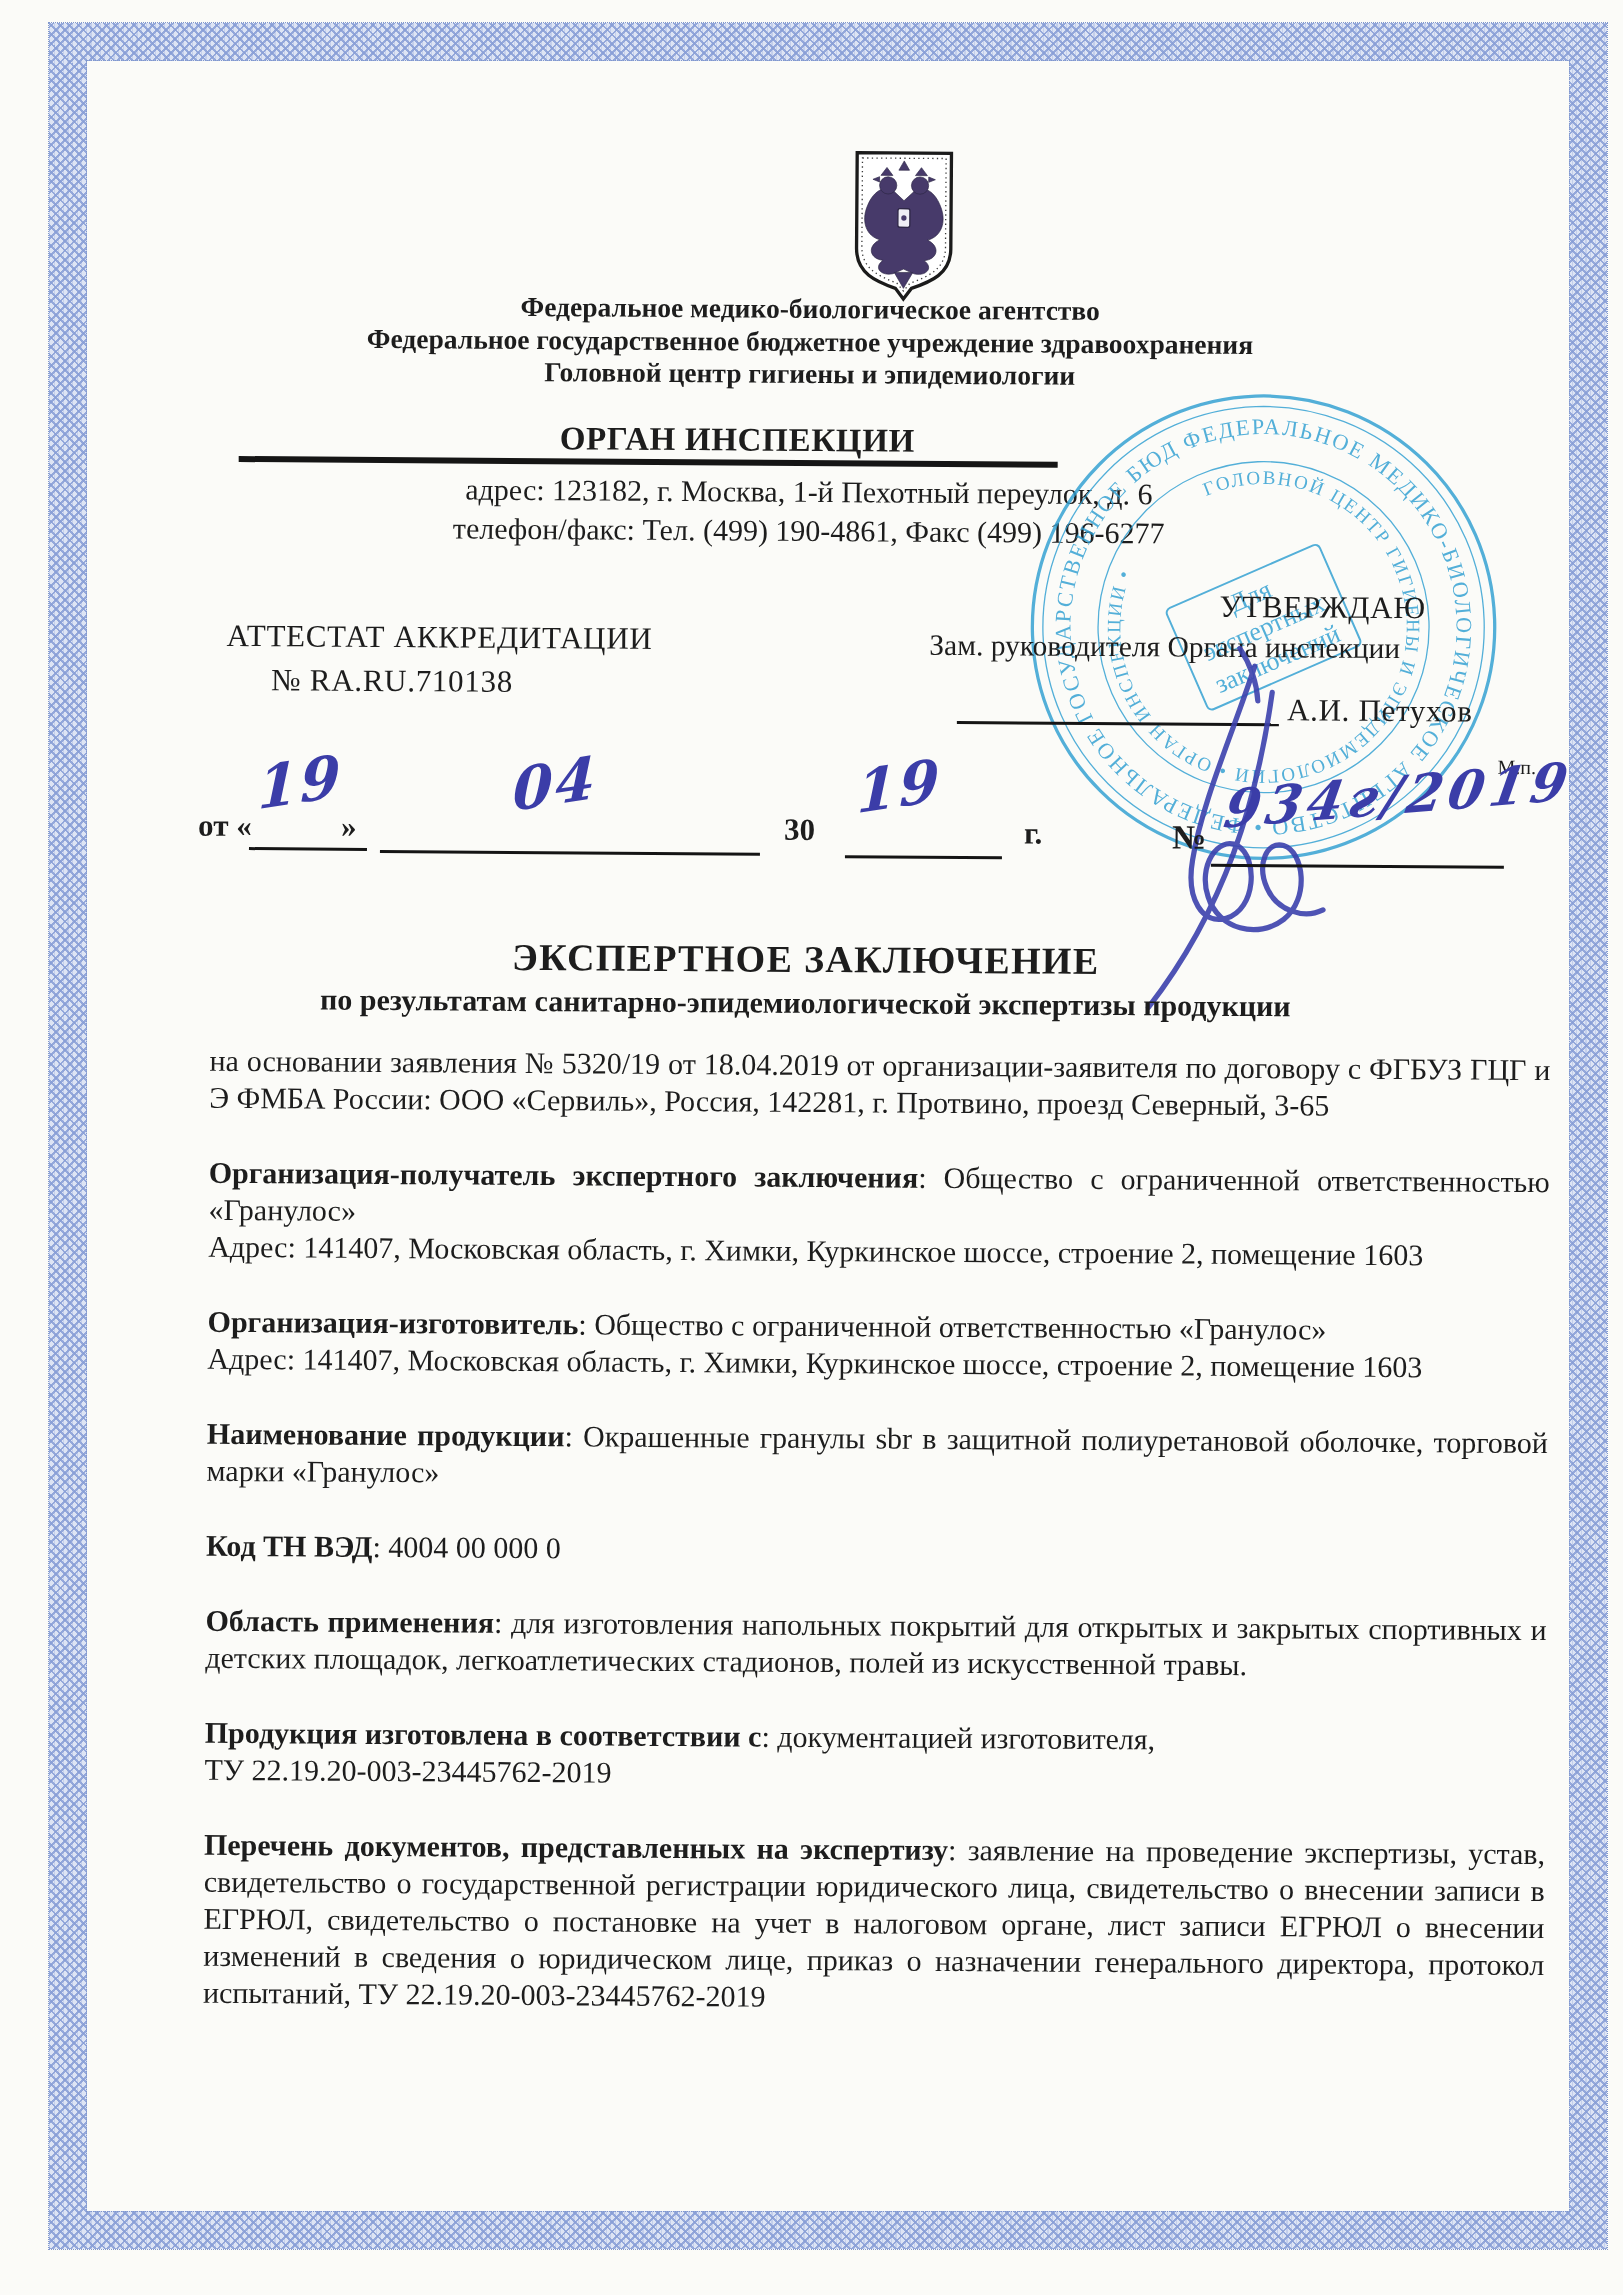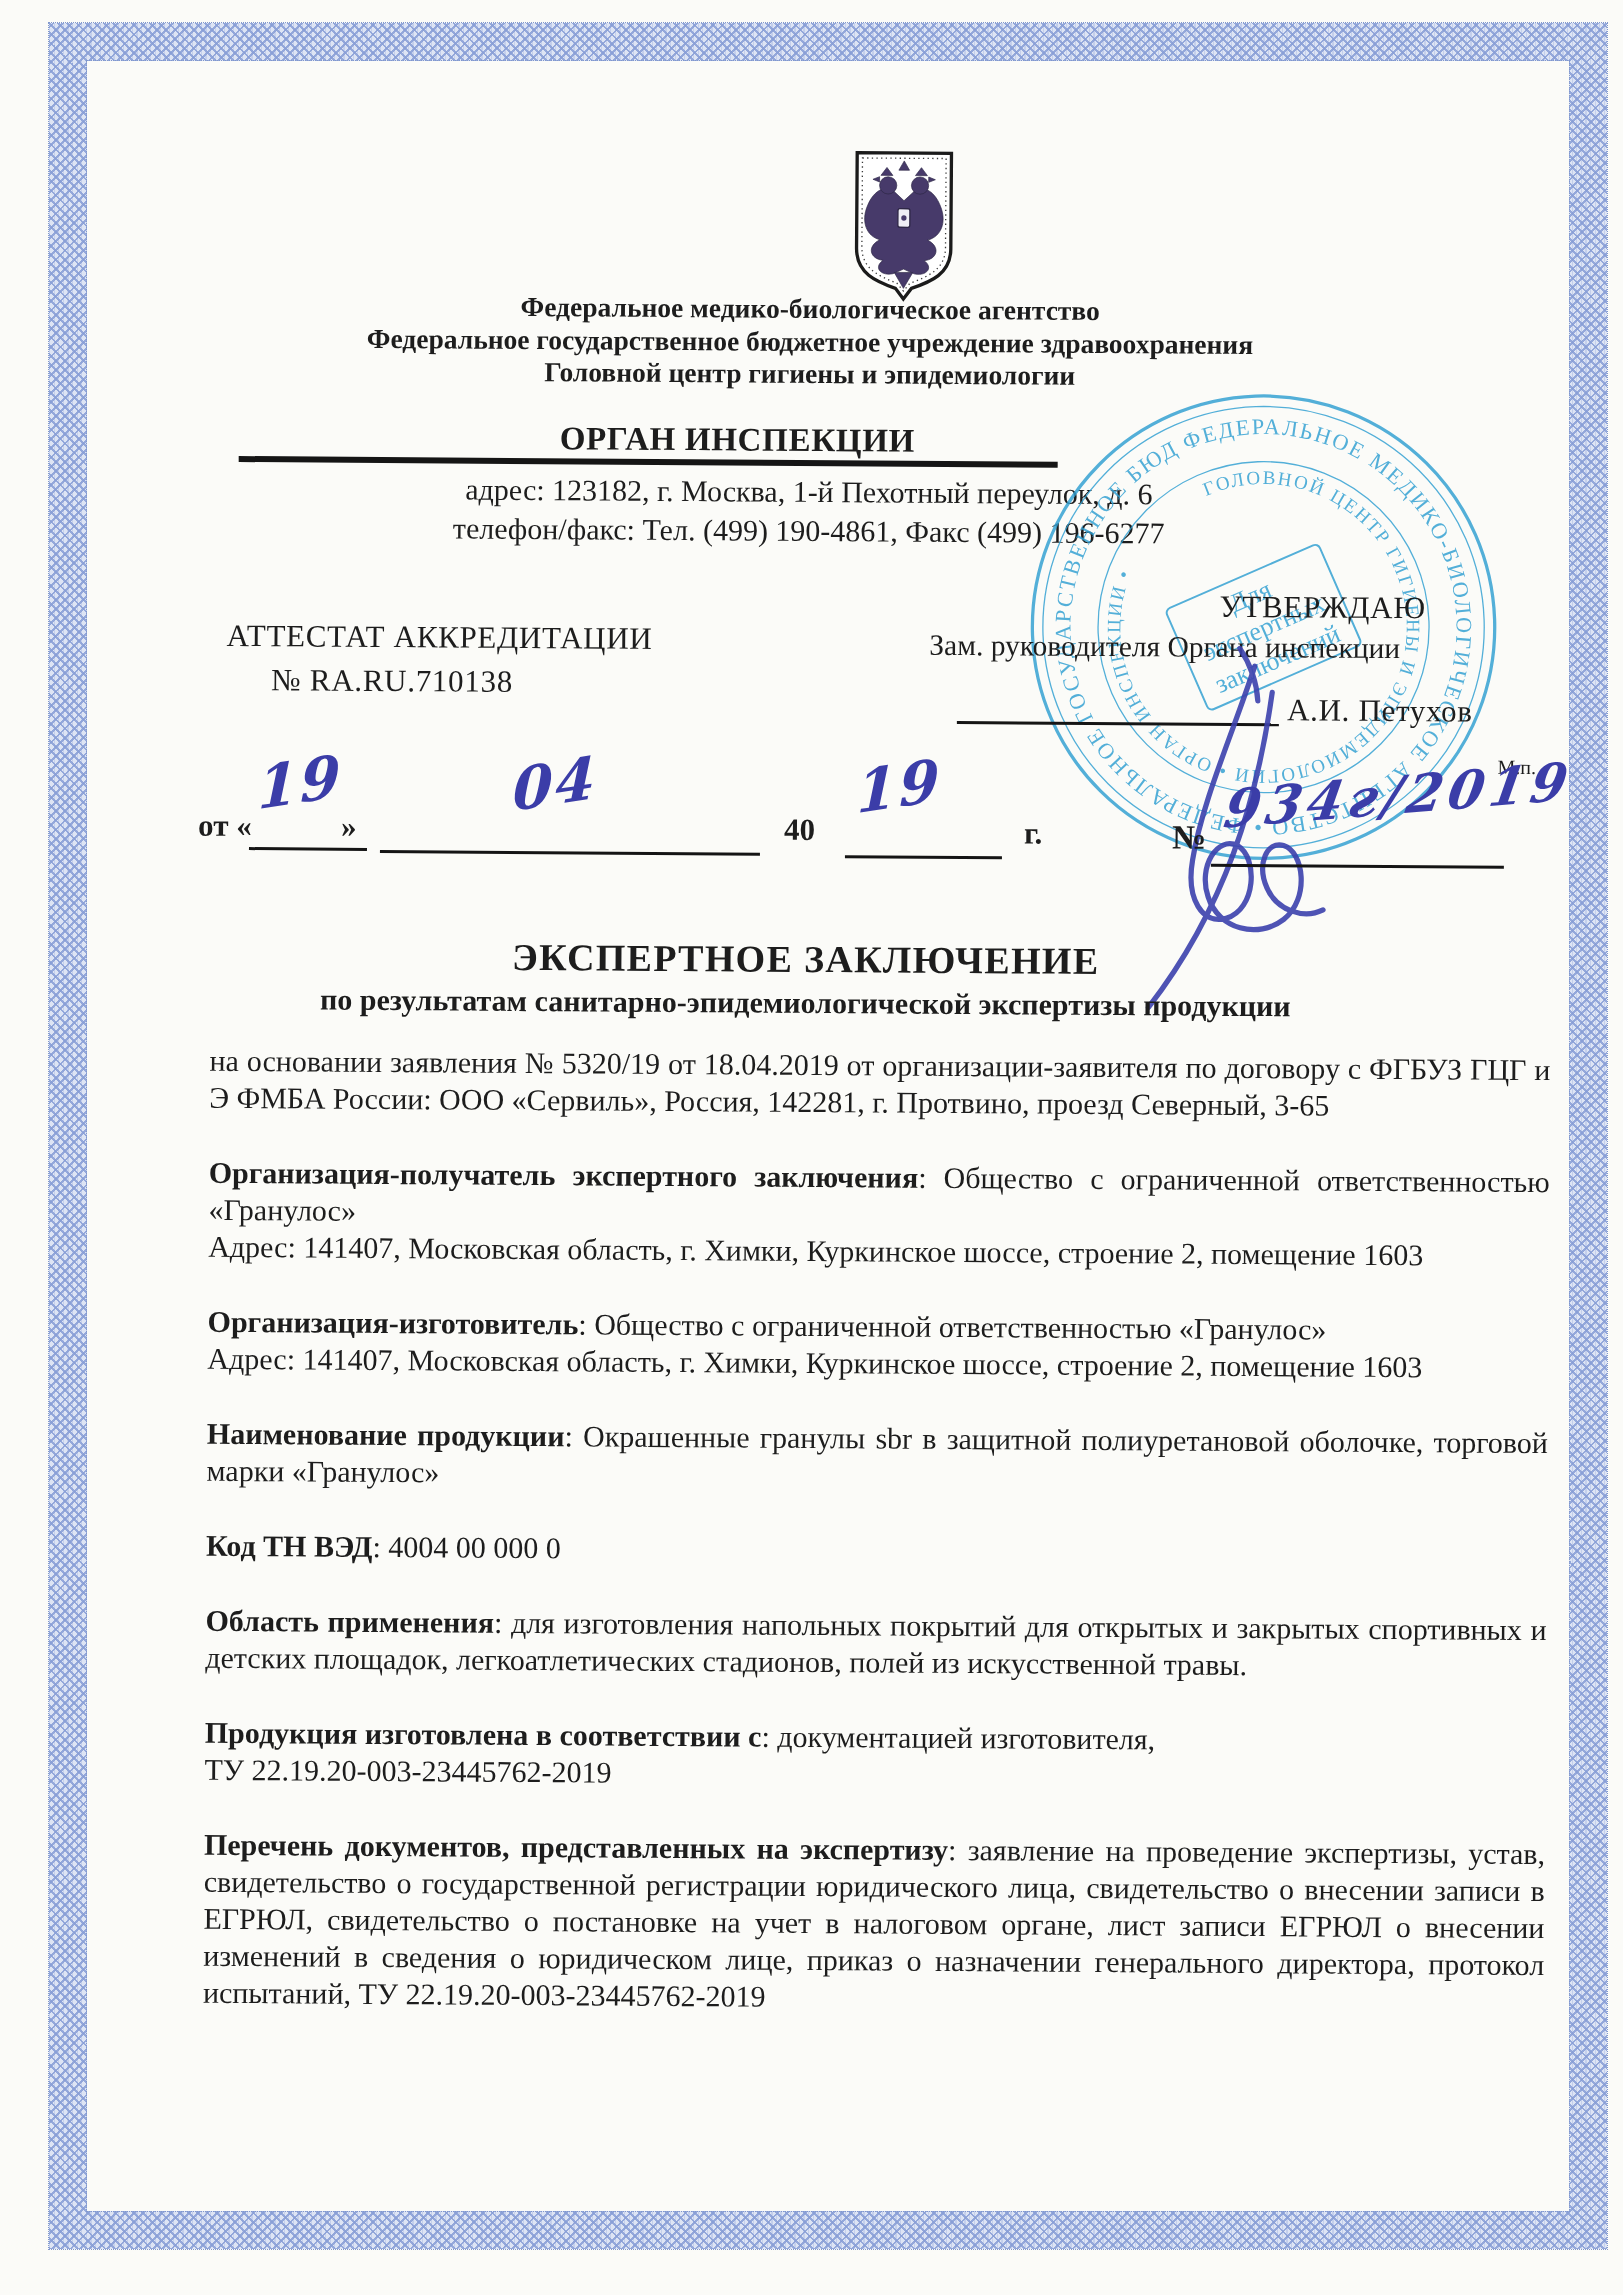--- a/index.html
+++ b/index.html
@@ -146,21 +146,21 @@
 
     <div class="abs attx" style="left:230px; top:622px;">АТТЕСТАТ АККРЕДИТАЦИИ</div>
     <div class="abs attx" style="left:275px; top:666px;">№ RA.RU.710138</div>
 
     <div class="abs printed" style="left:203px; top:812px;">от «</div>
     <div class="abs hw" style="left:262px; top:759px;">19</div>
     <div class="abs printed" style="left:346px; top:812px;">»</div>
     <div class="abs uline" style="left:254px; top:851px; width:118px;"></div>
     <div class="abs hw" style="left:517px; top:759px;">04</div>
     <div class="abs uline" style="left:385px; top:853px; width:380px;"></div>
-    <div class="abs printed" style="left:789px; top:812px;">40</div>
+    <div class="abs printed" style="left:789px; top:812px;">30</div>
     <div class="abs hw" style="left:861px; top:759px;">19</div>
     <div class="abs uline" style="left:850px; top:855px; width:157px;"></div>
     <div class="abs printed" style="left:1029px; top:814px;">г.</div>
 
     <div class="abs printed" style="left:1177px; top:816px; font-size:34px;">№</div>
     <div class="abs hw hw-num" style="left:1225px; top:776px;">934г/2019</div>
     <div class="abs uline" style="left:1216px; top:861px; width:293px;"></div>
 
     <div class="abs ctr title" style="top:937px;">ЭКСПЕРТНОЕ ЗАКЛЮЧЕНИЕ</div>
     <div class="abs ctr subtitle" style="top:986px;">по результатам санитарно-эпидемиологической экспертизы продукции</div>

